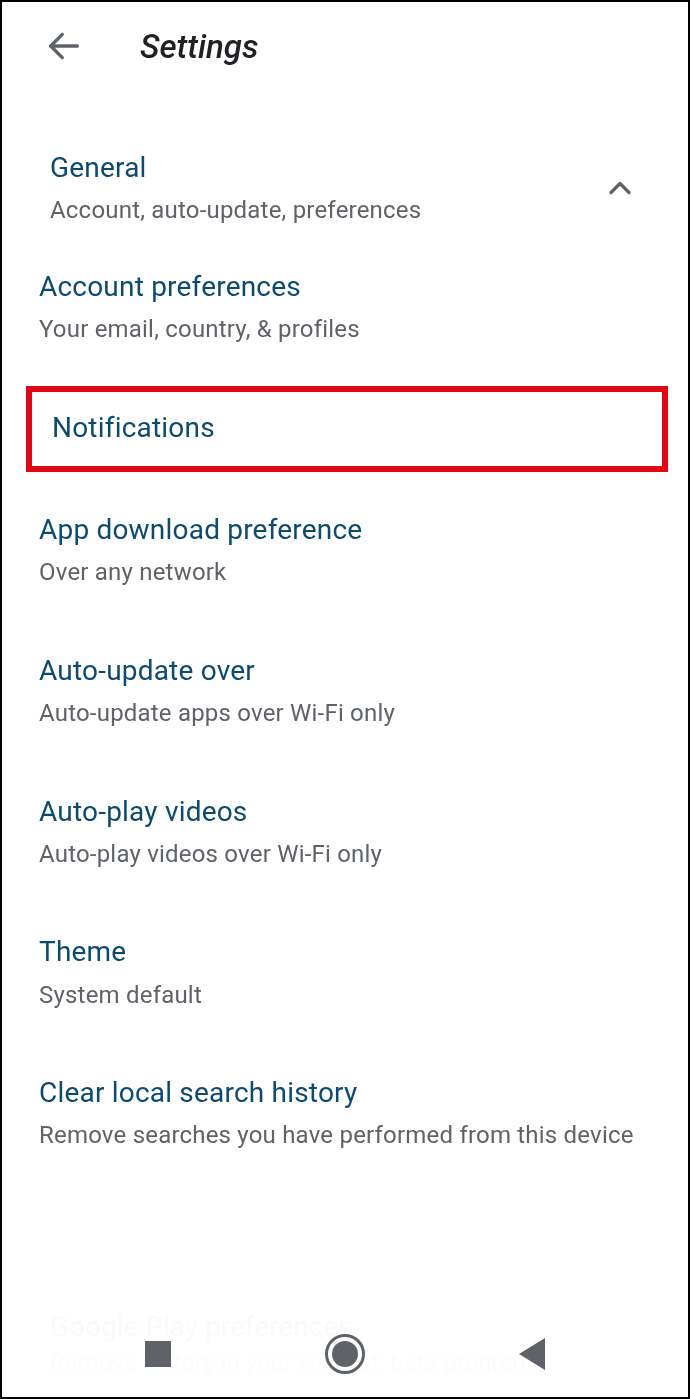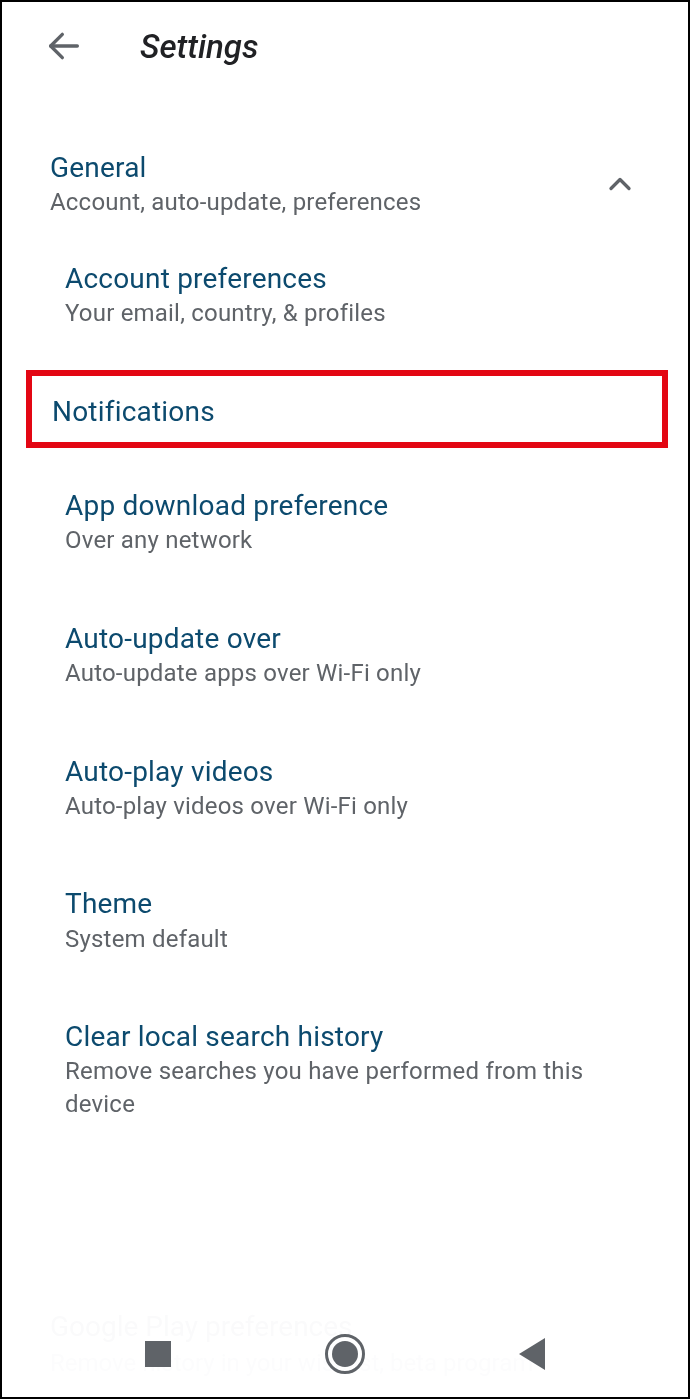--- a/index.html
+++ b/index.html
@@ -35,48 +35,48 @@
   }
   .section-header {
     display: flex;
     align-items: center;
     justify-content: space-between;
     padding: 60px 48px 10px 48px;
     cursor: pointer;
   }
   .section-header .text-col { flex: 1; }
   .item {
-    padding: 32px 48px 32px 63px;
+    padding: 32px 48px 32px 37px;
     cursor: pointer;
   }
   .title {
     font-size: 28px;
     font-weight: 400;
     color: #0c4a6e;
     line-height: 1.3;
     letter-spacing: 0.2px;
   }
   .sub {
     font-size: 24px;
     color: #5f6368;
-    margin-top: 0;
+    margin-top: 8px;
     line-height: 1.35;
     letter-spacing: 0.2px;
   }
   .chevron {
     color: #5f6368;
     display: flex;
     align-items: center;
     justify-content: center;
     width: 40px; height: 40px;
   }
   .highlight {
     border: 6px solid #e30613;
     margin: 8px 20px 8px 24px;
-    padding: 18px 24px 12px 20px;
+    padding: 18px 24px 20px 20px;
   }
   .faded-section {
     position: absolute;
     left: 0; right: 0;
     bottom: 0;
     padding: 0 48px 20px 48px;
   }
   .faded-title {
     font-size: 28px;
     color: #dadce0;

